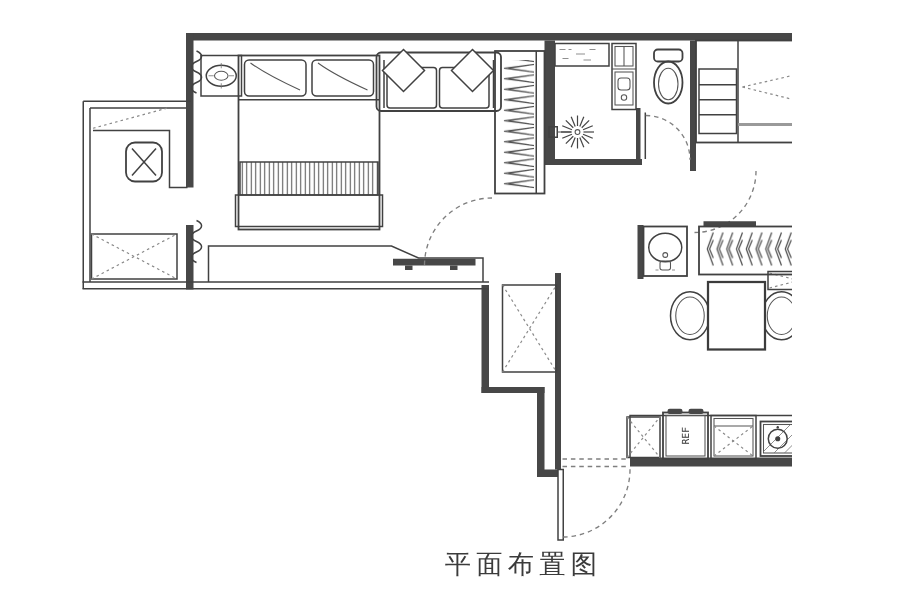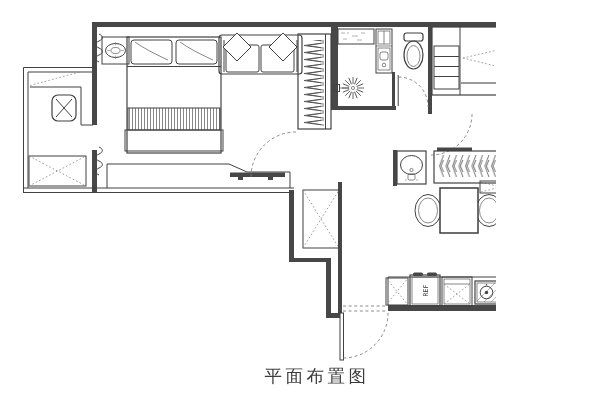--- a/index.html
+++ b/index.html
@@ -1,16 +1,16 @@
 <!DOCTYPE html>
 <html><head>
 <meta charset="utf-8">
 <style>
   html,body{margin:0;padding:0;background:#ffffff;}
-  .plan-wrap{width:496px;height:407px;position:relative;background:#ffffff;overflow:hidden;}
+  .plan-wrap{width:496px;height:407px;position:relative;background:#ffffff;overflow:hidden;padding-left:32px;}
   svg{display:block;}
   .s  {stroke:#414141;fill:none;stroke-width:1;}
   .s12{stroke:#414141;fill:none;stroke-width:1.2;}
   .s07{stroke:#555;fill:none;stroke-width:.7;}
   .thin{stroke:#777;fill:none;stroke-width:.55;}
   .fw {fill:#474747;stroke:none;}
   .wfill{fill:#ffffff;}
   .dash{stroke:#7f7f7f;stroke-dasharray:3 2.6;fill:none;stroke-width:.9;}
   .dot {stroke:#8a8a8a;stroke-dasharray:1.7 2.1;fill:none;stroke-width:.8;}
   .gray{stroke:#9a9a9a;fill:none;}

